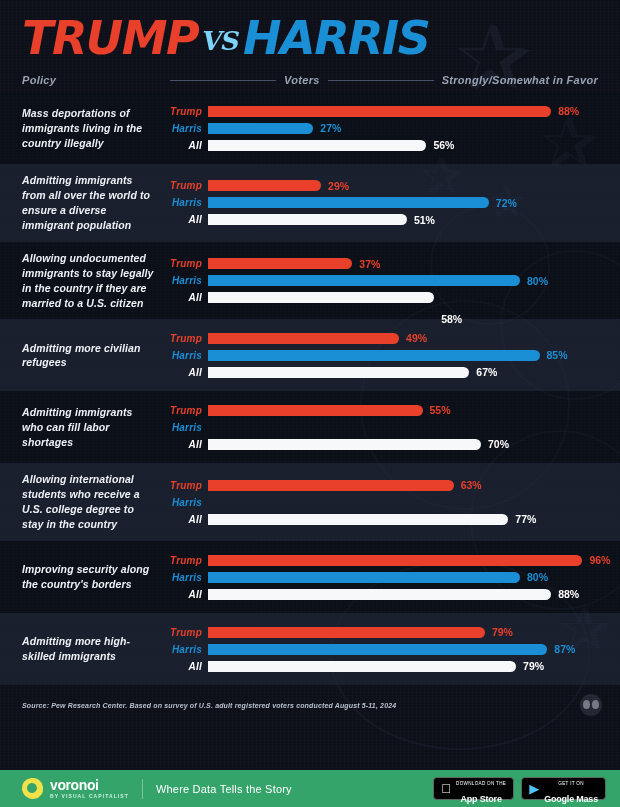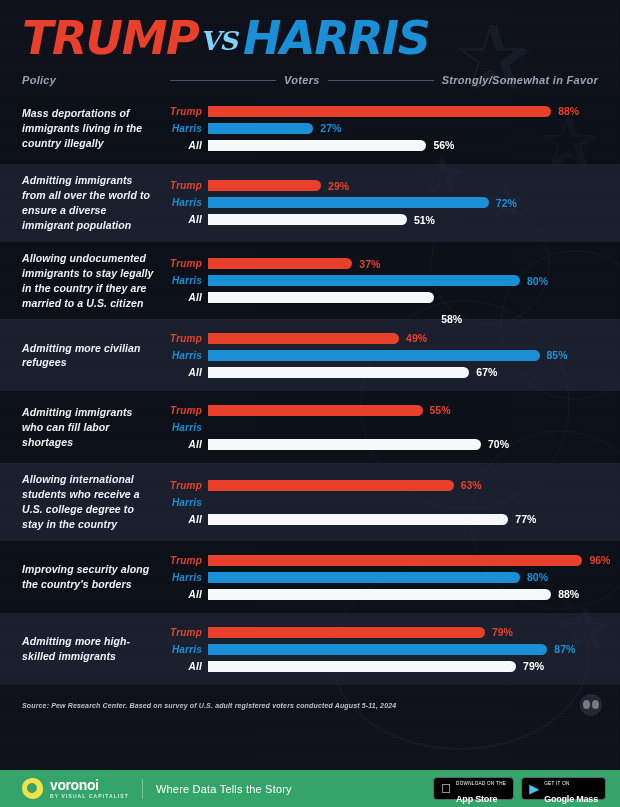--- a/index.html
+++ b/index.html
@@ -229,21 +229,21 @@
   .badge {
     display: flex; align-items: center; gap: 5px;
     background: #000;
     border: 1px solid #5a6a62;
     border-radius: 4px;
     padding: 3px 7px;
     height: 23px;
   }
   .badge-glyph { font-size: 13px; color: #fff; line-height: 1; }
   .badge-glyph.play { color: #4fc3f7; }
-  .badge-txt { line-height: 1.05; }
+  .badge-txt { line-height: 1.05; text-align: center; }
   .badge-small { color: #fff; font-size: 4.6px; letter-spacing: .3px; text-transform: uppercase; }
   .badge-big { color: #fff; font-size: 9px; font-weight: 700; letter-spacing: -.2px; }
 </style>
 </head>
 <body>
 
 <div id="poster">
 
   <div class="bg-layer">
     <div class="bg-noise"></div>

